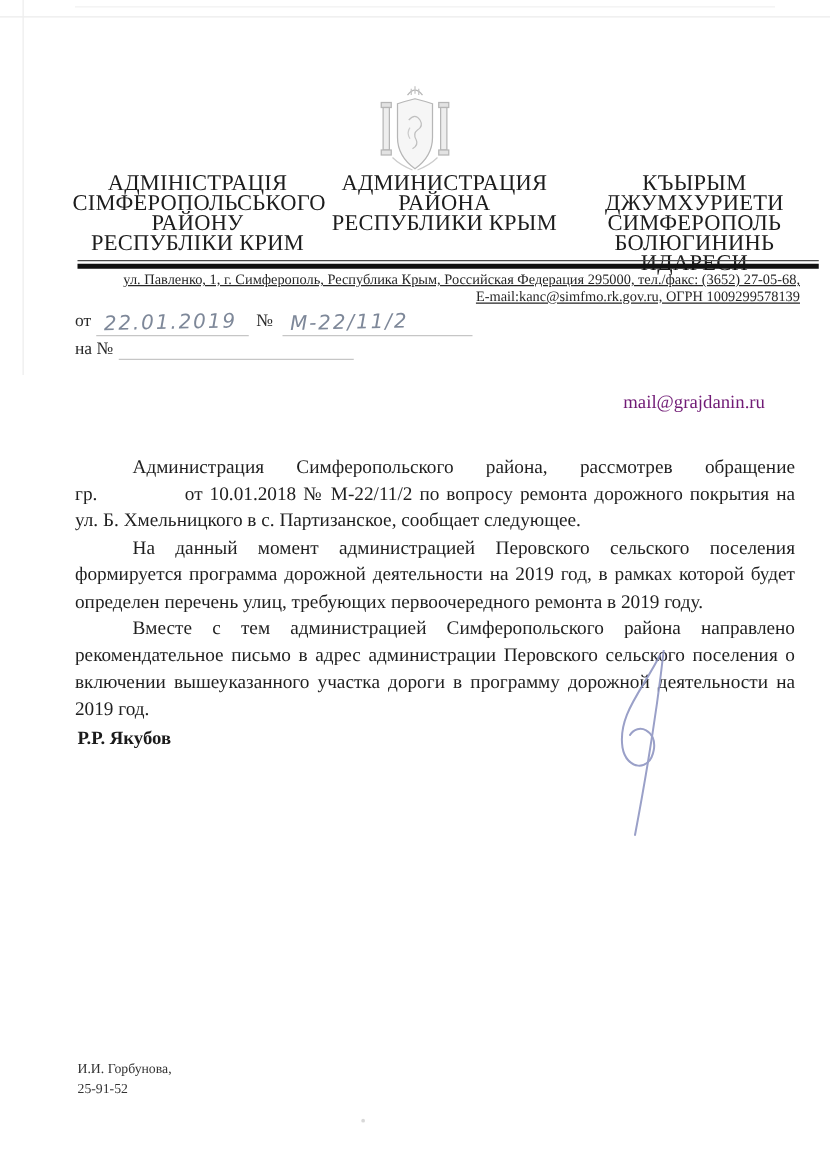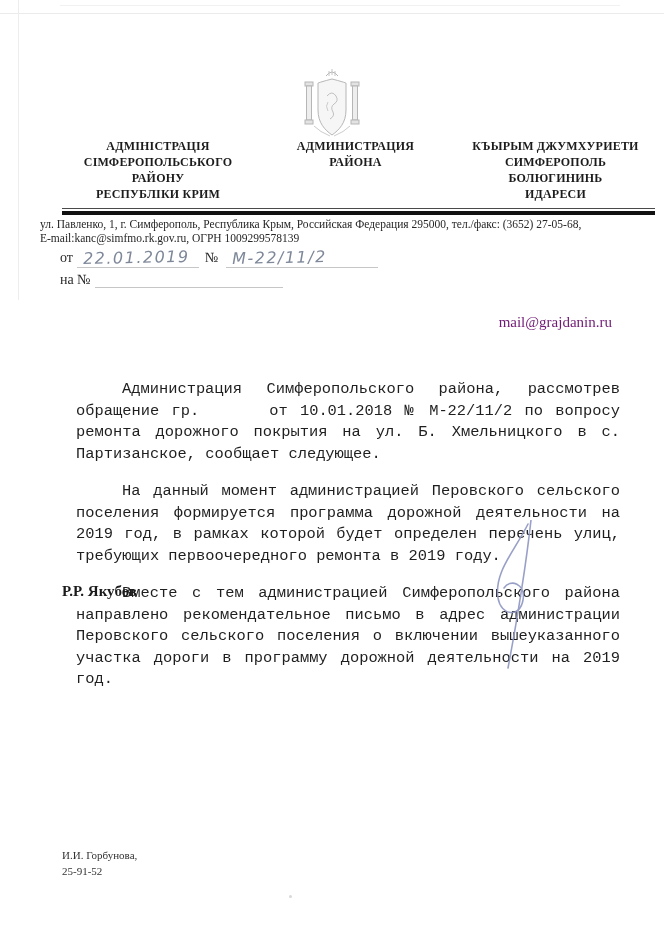--- a/index.html
+++ b/index.html
@@ -12,53 +12,53 @@
   .scan-h{position:absolute;left:0;top:13px;width:664px;height:1px;background:#ebebeb;}
   .scan-h2{position:absolute;left:60px;top:5px;width:560px;height:1px;background:#f1f1f1;}
   .scan-v{position:absolute;left:18px;top:0;width:1px;height:300px;background:#ededed;}
   .scan-speck{position:absolute;left:289px;top:895px;width:3px;height:3px;border-radius:50%;background:#d8d8d8;}
 
   
   .emblem{position:absolute;left:300px;top:66px;width:64px;height:74px;}
 
   
   .org-row{position:absolute;top:138px;left:58px;width:600px;display:flex;}
-  .org-col{font-weight:bold;font-size:12px;line-height:16px;text-align:center;color:#1c1c1c;letter-spacing:.2px;}
+  .org-col{font-weight:normal;font-size:18px;line-height:16px;text-align:center;color:#1c1c1c;letter-spacing:.2px;}
   .org-uk{width:200px;}
   .org-ru{width:185px;margin-left:5px;}
   .org-crh{width:205px;margin-left:5px;}
 
   
   .rule-wrap{position:absolute;left:62px;top:208px;width:593px;}
   .rule-thin{height:0;border-top:1.5px solid #4a4a4a;margin-bottom:2px;}
   .rule-thick{height:4px;background:#111;}
 
   
-  .address{position:absolute;left:40px;top:217px;width:600px;text-align:left;font-size:11.5px;line-height:14px;color:#262626;}
+  .address{position:absolute;left:40px;top:217px;width:600px;text-align:right;font-size:11.5px;line-height:14px;color:#262626;text-decoration:underline;}
 
   
   .ref{position:absolute;left:60px;top:247px;font-size:14px;color:#2a2a2a;}
   .ref-line{height:22px;display:flex;align-items:center;}
   .lbl{margin-right:4px;}
   .fld{display:inline-block;border-bottom:1px solid #c6c6c6;text-align:left;padding:0 4px 0 6px;}
   .fld-date{width:112px;}
   .fld-num{width:142px;margin-left:4px;}
   .fld-reply{width:178px;height:15px;}
   .hand{
     display:inline-block;color:#7e8899;font-style:italic;font-size:16px;
     letter-spacing:1.5px;transform:rotate(-1.2deg);font-family:"DejaVu Sans", sans-serif;
     white-space:nowrap;
   }
 
   
   .email{position:absolute;right:52px;top:314px;font-size:15px;color:#701a75;}
 
   
   .body-text{position:absolute;left:60px;top:363px;width:576px;font-size:15.4px;line-height:21.5px;color:#1f1f1f;text-align:justify;}
-  .para{margin:16px;text-indent:46px;font-family:Liberation Mono, monospace;}
+  .para{margin:0;text-indent:46px;}
   .no-br{white-space:nowrap;}
   .redact-gap{display:inline-block;width:70px;}
 
   
   .sig-row{position:absolute;left:62px;top:583px;width:550px;display:flex;justify-content:space-between;font-weight:bold;font-size:15px;color:#1b1b1b;}
   .sig-ink{position:absolute;left:486px;top:520px;width:60px;height:150px;pointer-events:none;}
 
   
   .footer{position:absolute;left:62px;top:847px;font-size:11px;line-height:16px;color:#333;}
 </style>
@@ -98,20 +98,21 @@
   <div class="org-row">
     <div class="org-col org-uk">
       <div>АДМІНІСТРАЦІЯ</div>
       <div>СІМФЕРОПОЛЬСЬКОГО</div>
       <div>РАЙОНУ</div>
       <div>РЕСПУБЛІКИ КРИМ</div>
     </div>
     <div class="org-col org-ru">
       <div>АДМИНИСТРАЦИЯ</div>
       <div>РАЙОНА</div>
+      <div>РЕСПУБЛИКИ КРЫМ</div>
     </div>
     <div class="org-col org-crh">
       <div>КЪЫРЫМ ДЖУМХУРИЕТИ</div>
       <div>СИМФЕРОПОЛЬ</div>
       <div>БОЛЮГИНИНЬ</div>
       <div>ИДАРЕСИ</div>
     </div>
   </div>
 
   <div class="rule-wrap">

